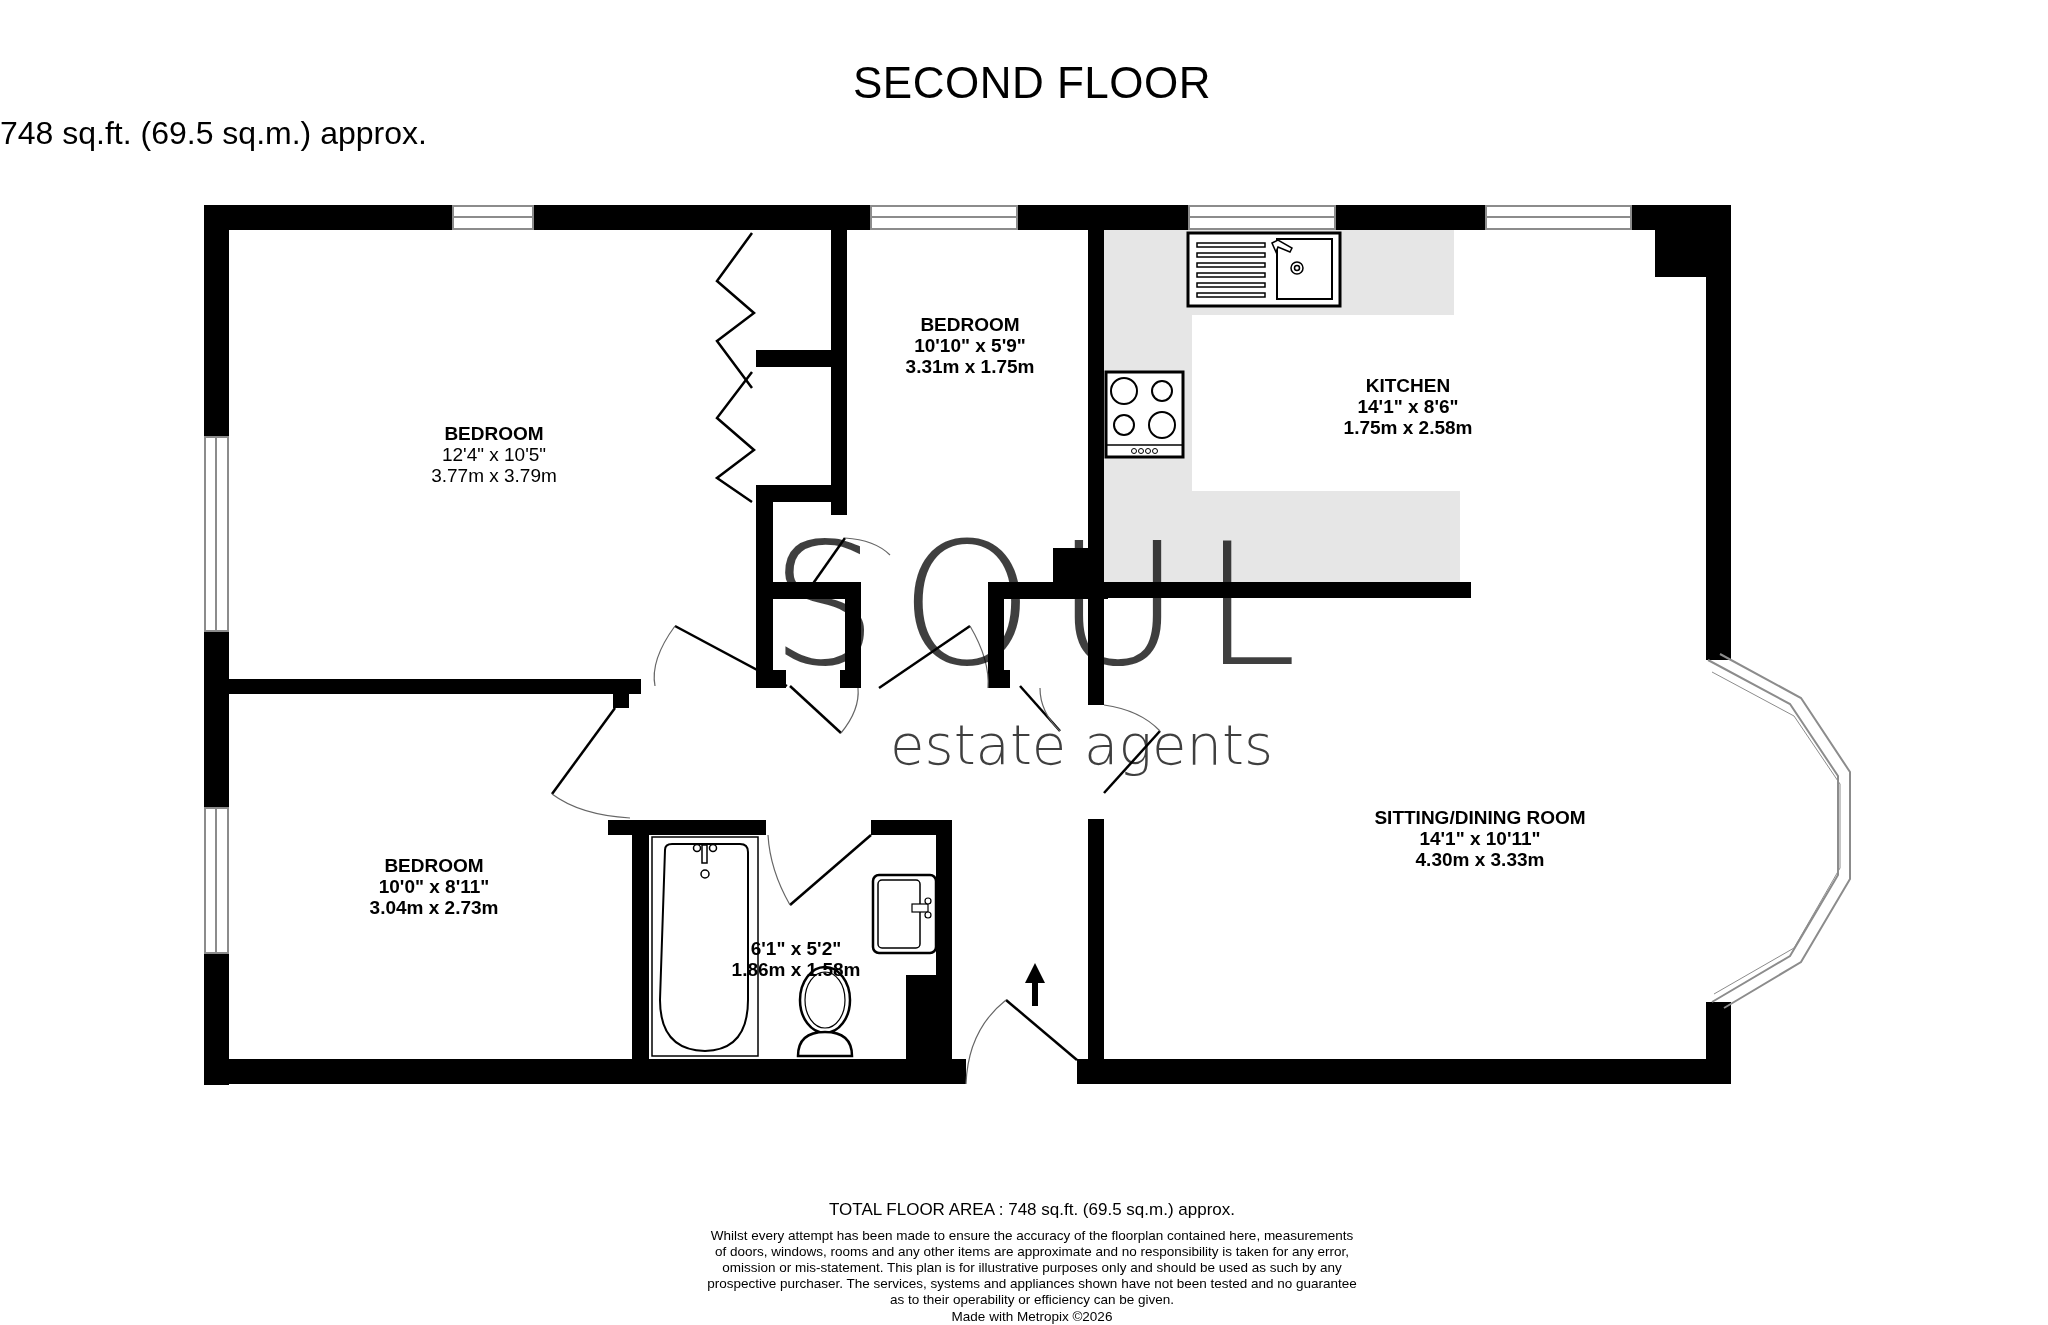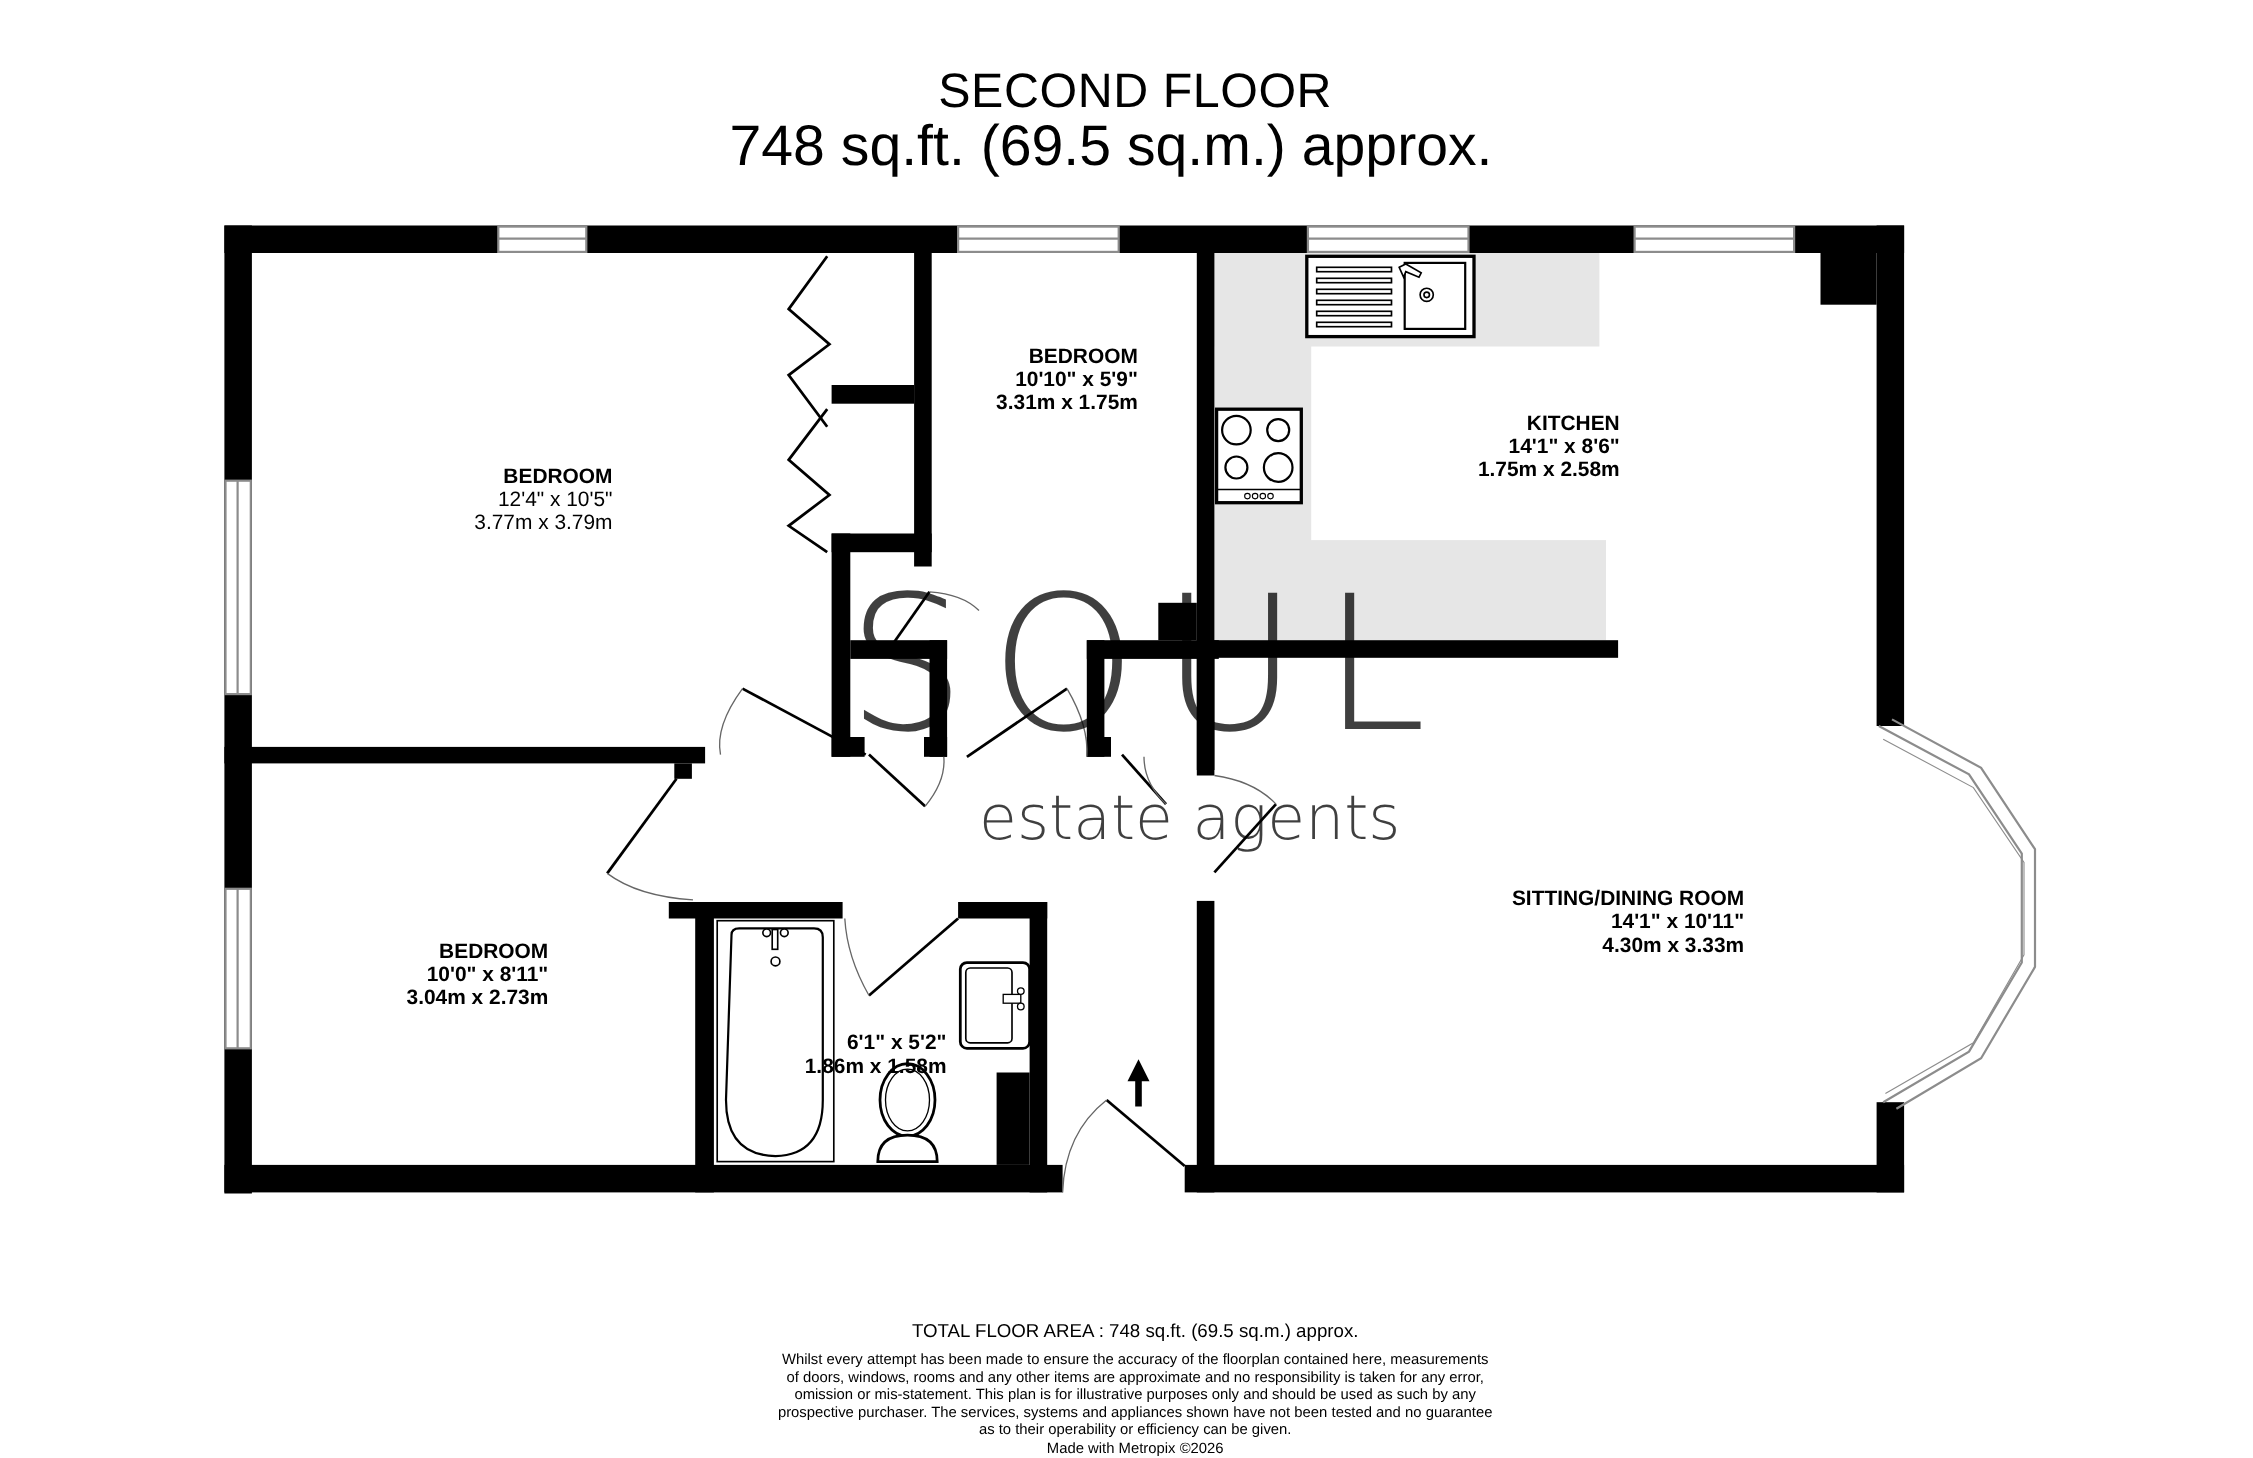--- a/index.html
+++ b/index.html
@@ -1,22 +1,22 @@
 <!DOCTYPE html>
 <html><head>
 <meta charset="utf-8">
 <style>
   html, body { margin: 0; padding: 0; background: #ffffff; }
   body { width: 2048px; height: 1325px; position: relative; overflow: hidden;
          font-family: "Liberation Sans", sans-serif; color: #000; }
   .abs { position: absolute; }
   .title { left: 0; width: 2064px; top: 58px; text-align: center; font-size: 44px; line-height: 50px; letter-spacing: 0.5px; }
-  .subtitle { left: 0; width: 2020px; top: 107px; text-align: center; font-size: 52px; line-height: 52px; }
+  .subtitle { left: 0; width: 2020px; top: 107px; font-size: 32px; line-height: 52px; }
   #plan { position: absolute; left: 0; top: 0; width: 2048px; height: 1325px; }
-  .room-label { position: absolute; text-align: right; font-weight: bold; font-size: 19px; line-height: 21px; transform: translateX(-50%); white-space: nowrap; }
+  .room-label { position: absolute; text-align: center; font-weight: bold; font-size: 19px; line-height: 21px; transform: translateX(-50%); white-space: nowrap; }
   .room-label span { display: block; }
   .watermark { position: absolute; color: #000000; opacity: 0.75; pointer-events: none; white-space: nowrap; }
   .wm-soul { left: 770px; top: 520px; font-size: 170px; line-height: 170px; letter-spacing: 22px; font-weight: 300; font-family: "DejaVu Sans", sans-serif; }
   .wm-agents { left: 890px; top: 715px; font-size: 56px; line-height: 60px; font-family: "DejaVu Sans", sans-serif; font-weight: 300; }
   .footer { position: absolute; left: 0; width: 2064px; text-align: center; }
   .footer-total { top: 1200px; font-size: 17px; line-height: 20px; }
   .footer-body { top: 1228px; font-size: 13.5px; line-height: 16px; }
   .footer-body span { display: block; }
   .footer-credit { top: 1309px; font-size: 13.5px; line-height: 16px; }
 </style>

